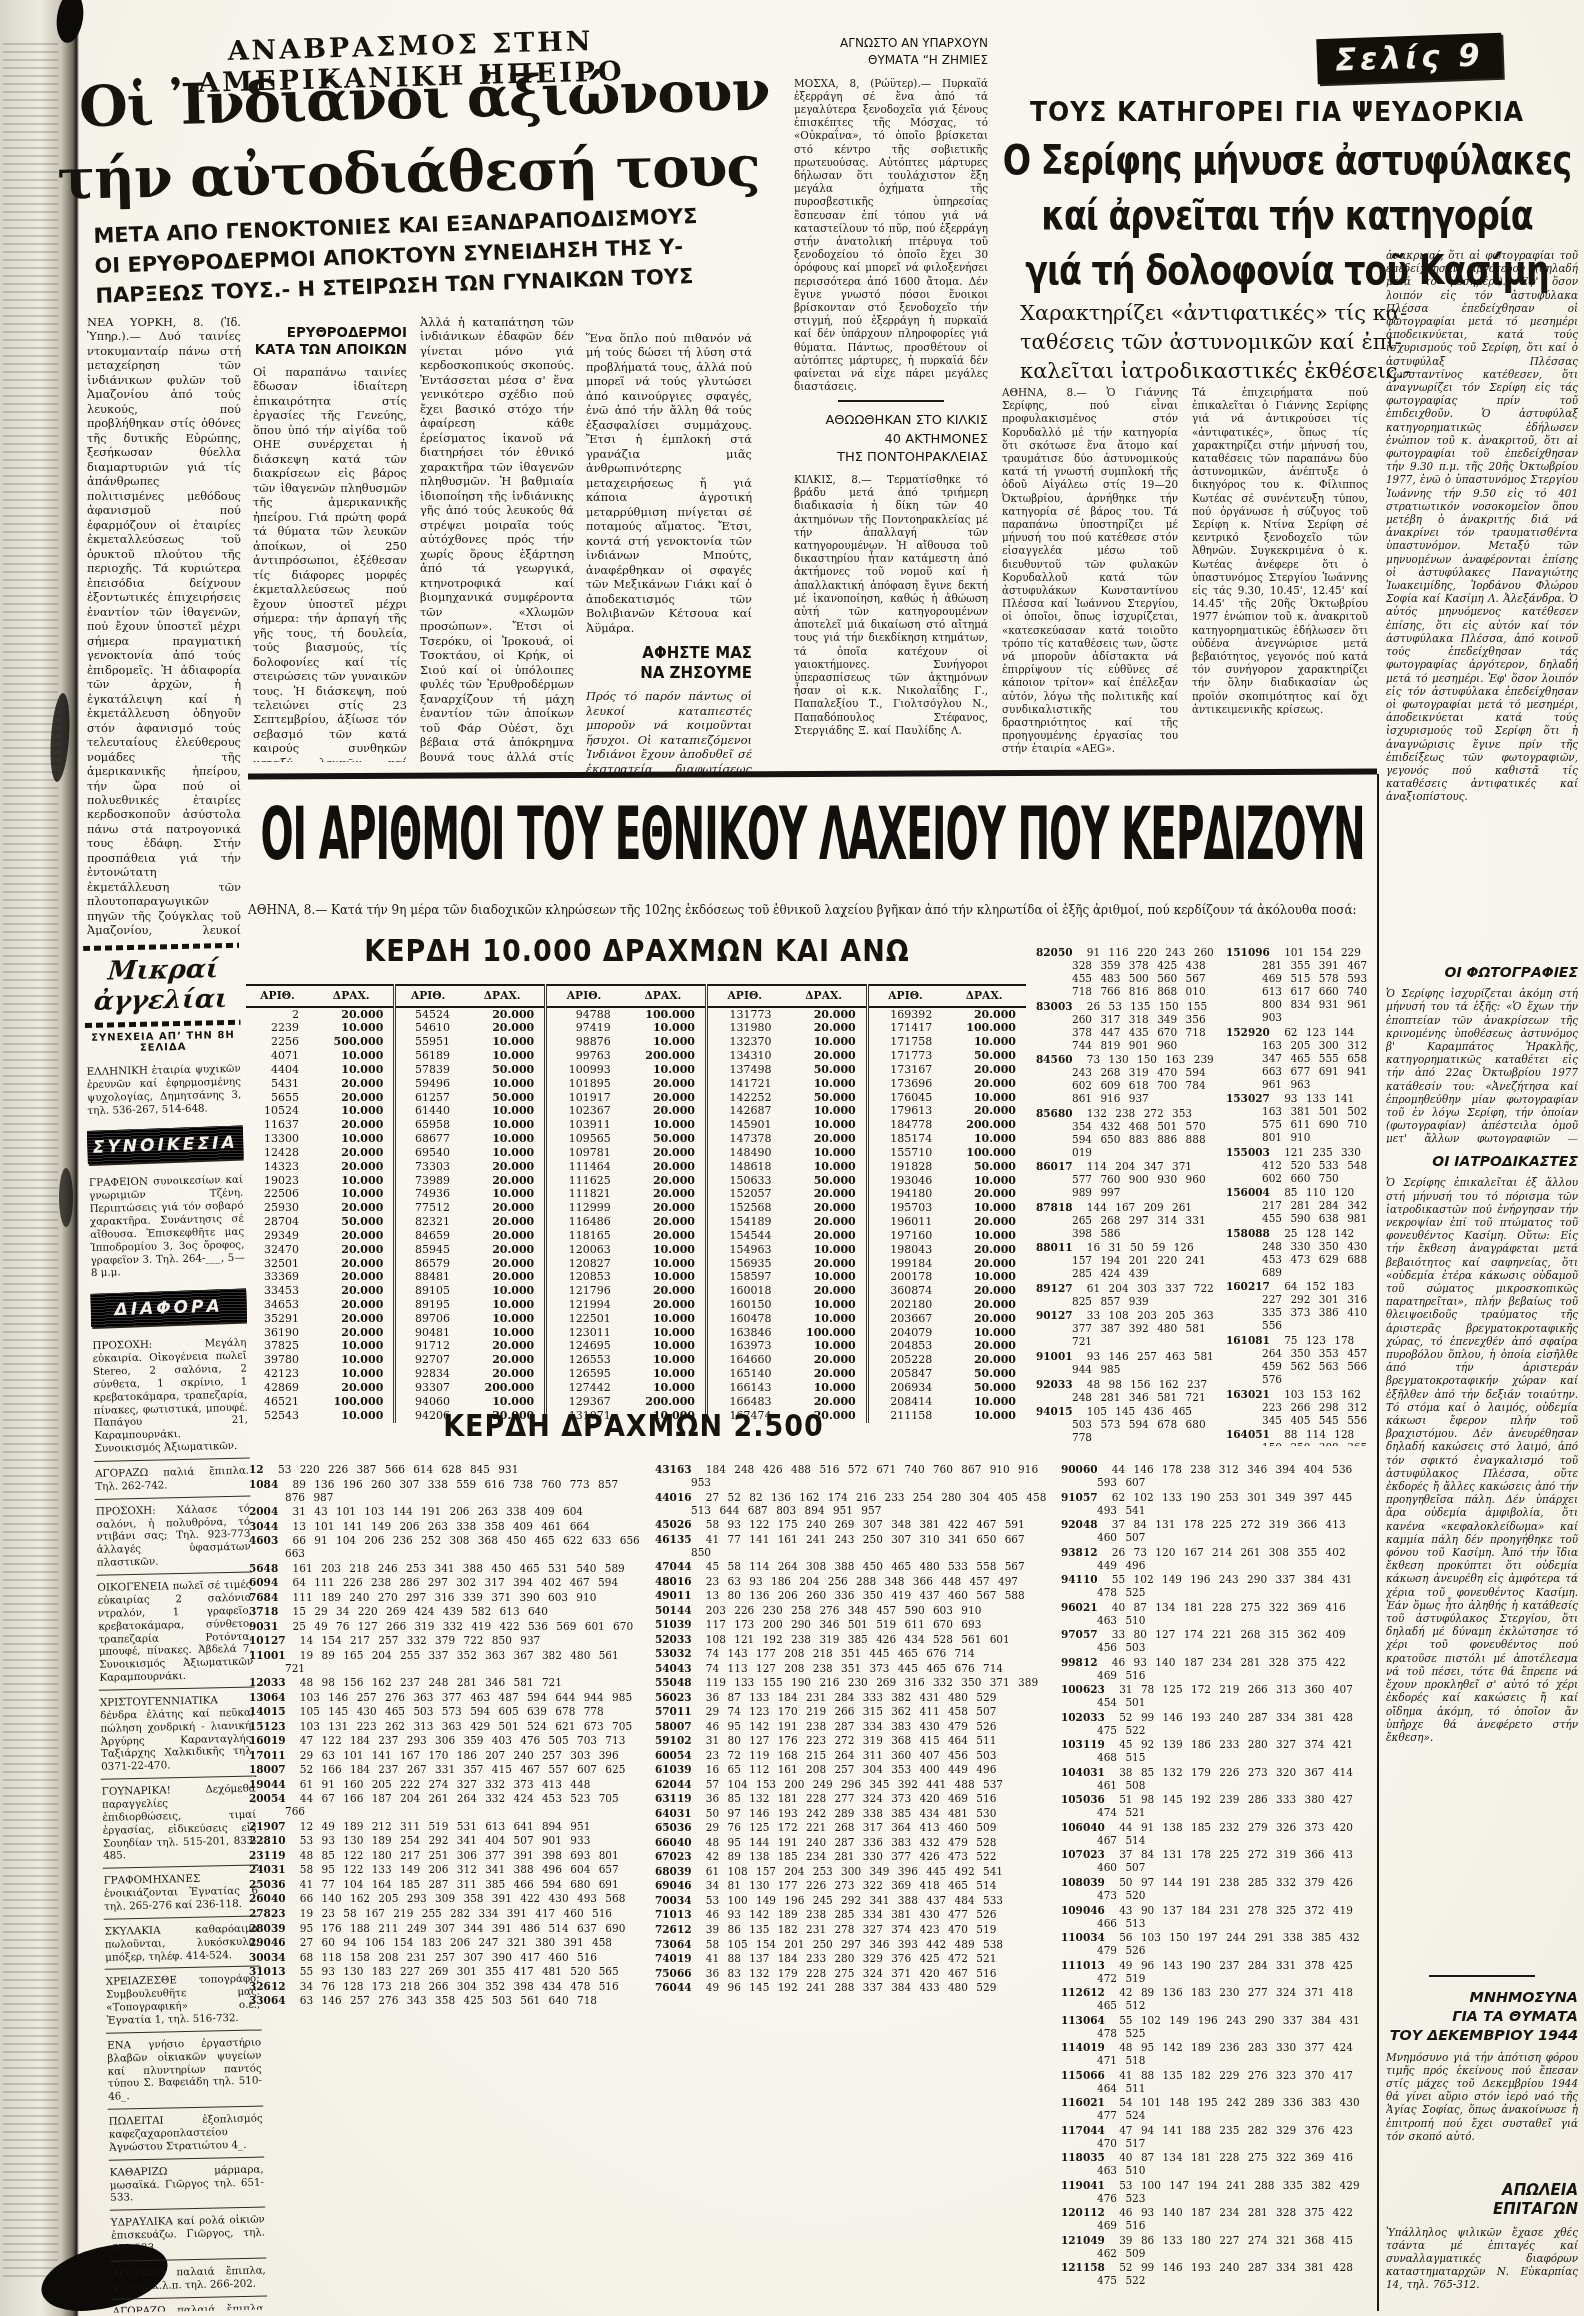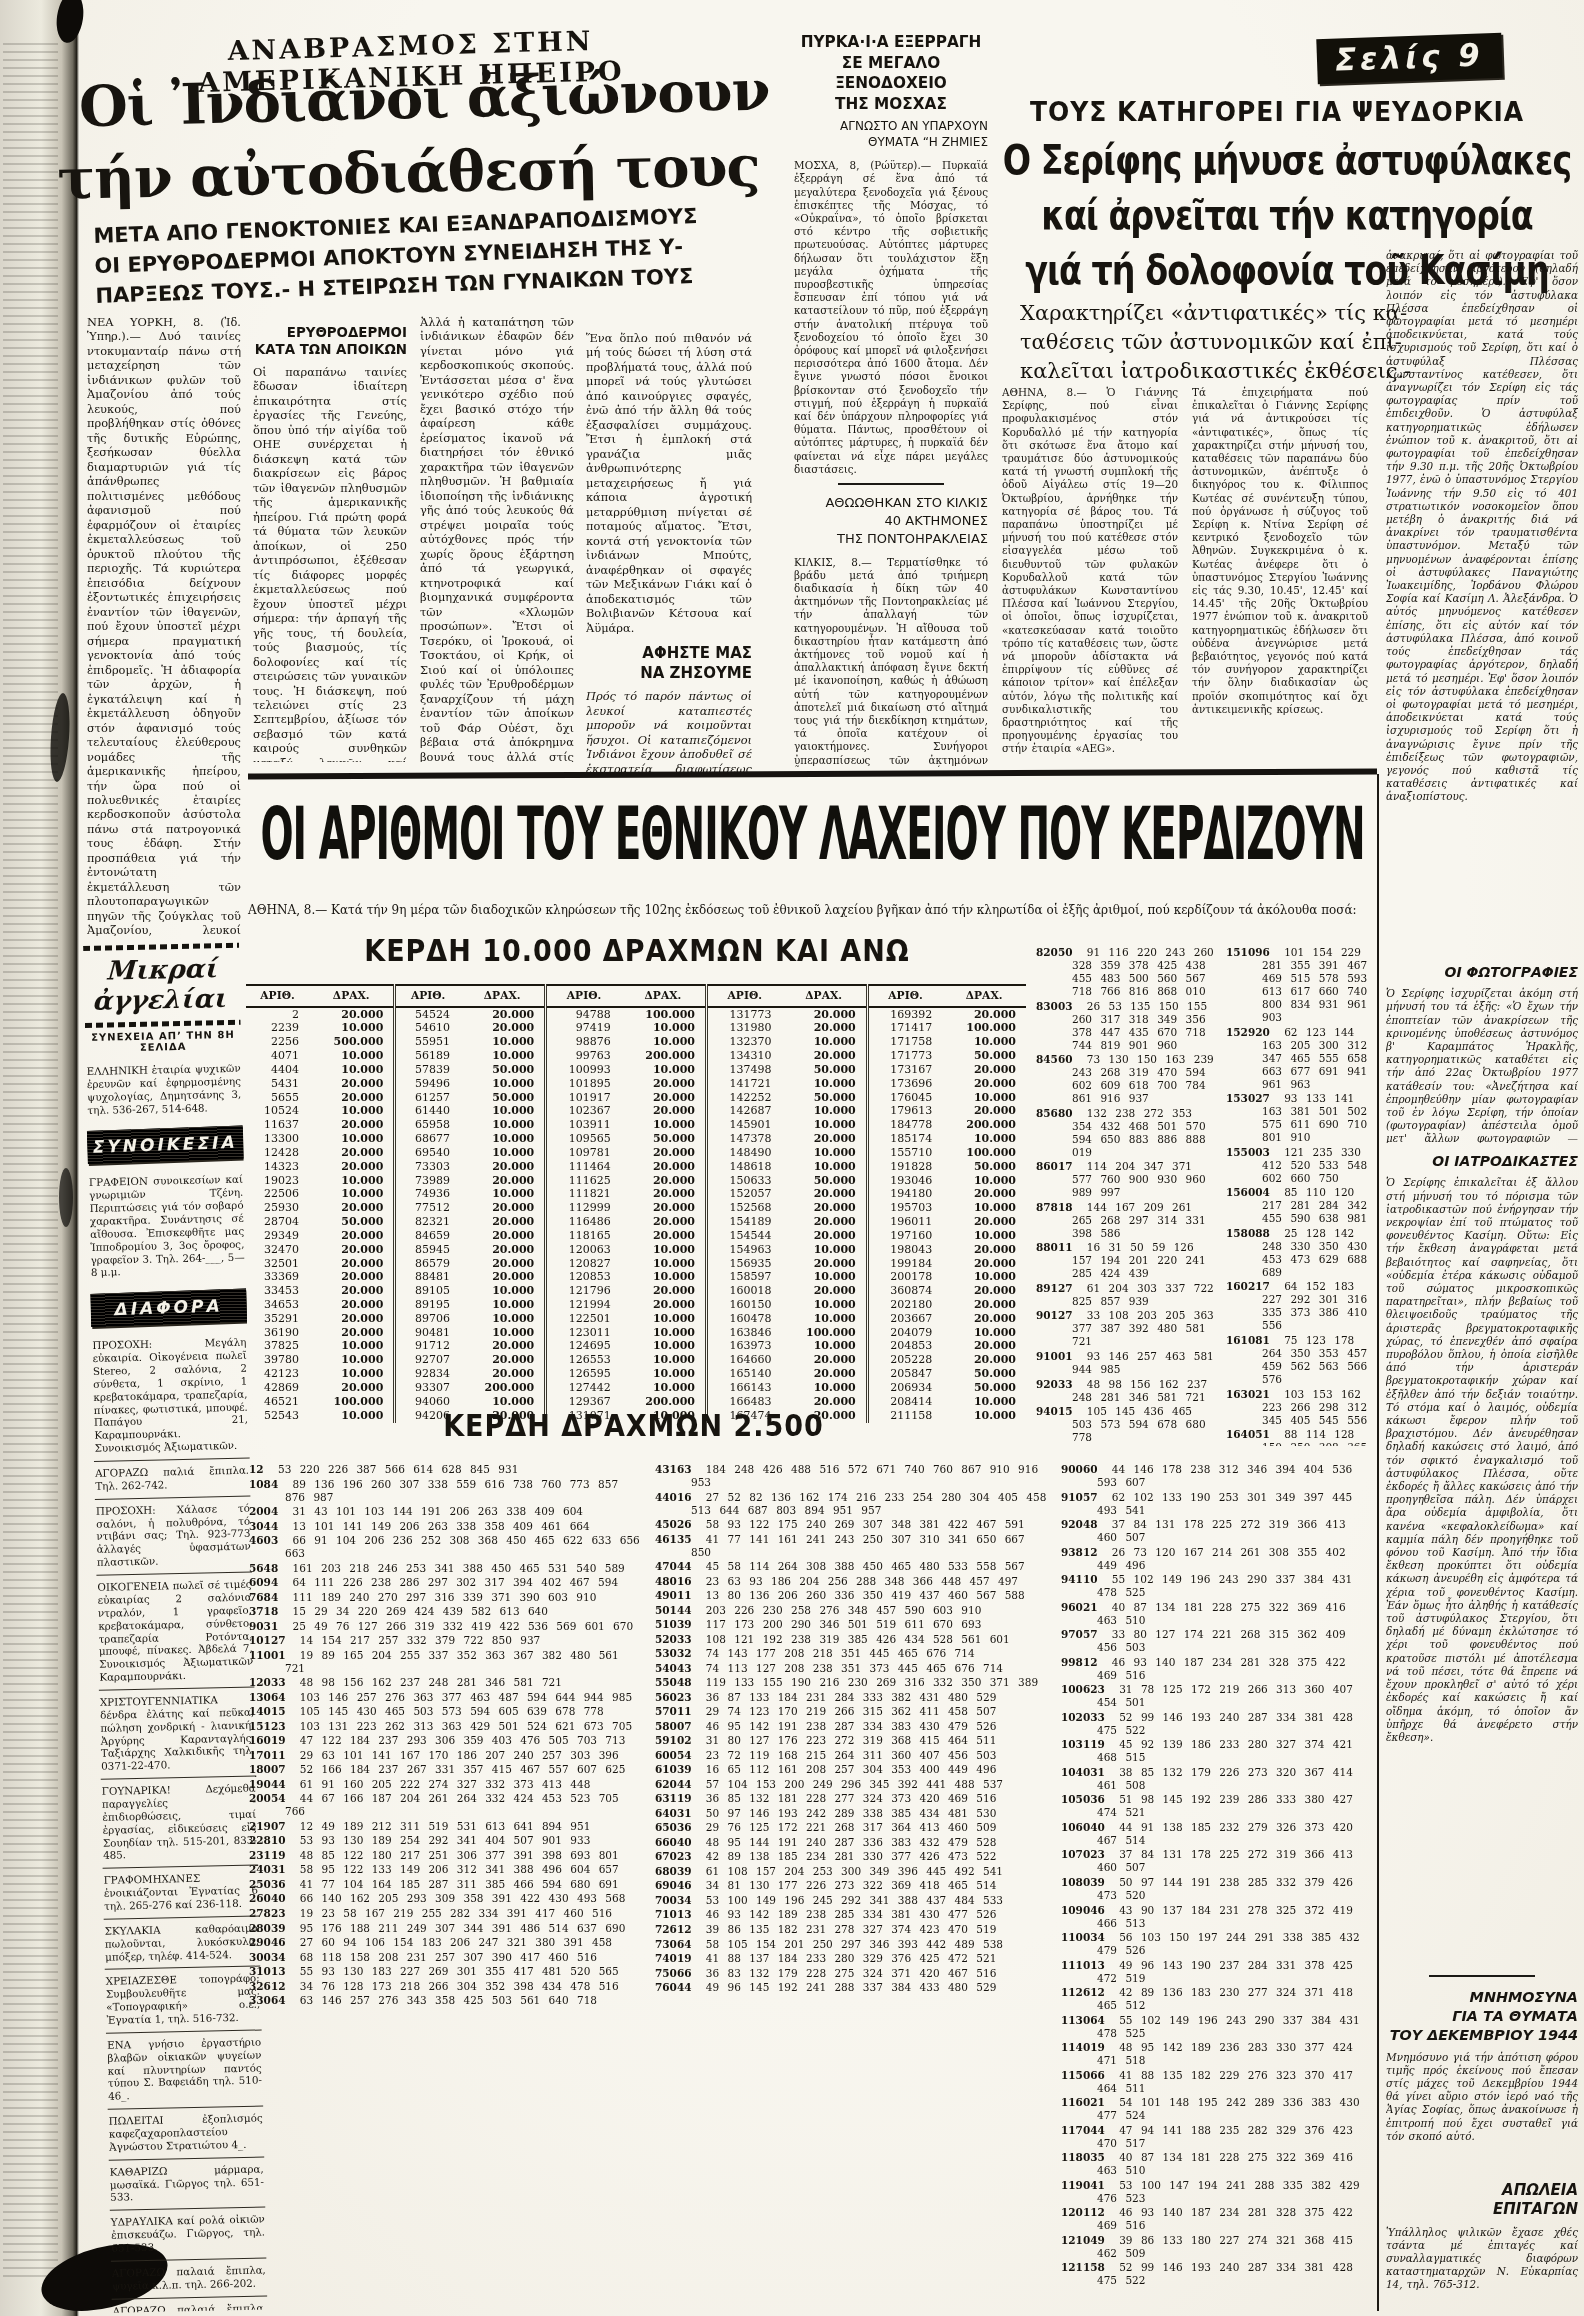--- a/index.html
+++ b/index.html
@@ -95,24 +95,20 @@
 
   <div class="abs" style="left:586px;top:331px;width:166px;height:447px;overflow:hidden;">
     <div class="body-text">Ἕνα ὅπλο πού πιθανόν νά μή τούς δώσει τή λύση στά προβλήματά τους, ἀλλά πού μπορεῖ νά τούς γλυτώσει ἀπό καινούργιες σφαγές, ἐνῶ ἀπό τήν ἄλλη θά τούς ἐξασφαλίσει συμμάχους. Ἔτσι ἡ ἐμπλοκή στά γρανάζια μιᾶς ἀνθρωπινότερης μεταχειρήσεως ἤ γιά κάποια ἀγροτική μεταρρύθμιση πνίγεται σέ ποταμούς αἵματος. Ἔτσι, κοντά στή γενοκτονία τῶν ἰνδιάνων Μπούτς, ἀναφέρθηκαν οἱ σφαγές τῶν Μεξικάνων Γιάκι καί ὁ ἀποδεκατισμός τῶν Βολιβιανῶν Κέτσουα καί Ἀϋμάρα.</div>
     <div class="subhead" style="font-size:15px;">ΑΦΗΣΤΕ ΜΑΣ
 ΝΑ ΖΗΣΟΥΜΕ</div>
     <div class="body-text it">Πρός τό παρόν πάντως οἱ λευκοί καταπιεστές μποροῦν νά κοιμοῦνται ἥσυχοι. Οἱ καταπιεζόμενοι Ἰνδιάνοι ἔχουν ἀποδυθεῖ σέ ἐκστρατεία διαφωτίσεως τῆς κοινῆς γνώμης πάνω στά προβλήματά τους καί οἱ ἀπαιτήσεις τους μποροῦν κάλλιστα νά συνοψιστοῦν σέ μία: Ἀφῆστε μας νά ζήσουμε.</div>
 
   </div>
 
   <div class="abs" style="left:794px;top:32px;width:194px;height:735px;overflow:hidden;">
-    <div class="mos-head">ΠΥΡΚΑ·Ι·Α ΕΞΕΡΡΑΓΗ
-ΣΕ ΜΕΓΑΛΟ
-ΞΕΝΟΔΟΧΕΙΟ
-ΤΗΣ ΜΟΣΧΑΣ</div>
     <div class="mos-sub">ΑΓΝΩΣΤΟ ΑΝ ΥΠΑΡΧΟΥΝ
 ΘΥΜΑΤΑ “Η ΖΗΜΙΕΣ</div>
     <div class="body-text sm" style="margin-top:8px;">ΜΟΣΧΑ, 8, (Ρώϋτερ).— Πυρκαϊά ἐξερράγη σέ ἕνα ἀπό τά μεγαλύτερα ξενοδοχεῖα γιά ξένους ἐπισκέπτες τῆς Μόσχας, τό «Οὐκραΐνα», τό ὁποῖο βρίσκεται στό κέντρο τῆς σοβιετικῆς πρωτευούσας. Αὐτόπτες μάρτυρες δήλωσαν ὅτι τουλάχιστον ἕξη μεγάλα ὀχήματα τῆς πυροσβεστικῆς ὑπηρεσίας ἔσπευσαν ἐπί τόπου γιά νά καταστείλουν τό πῦρ, πού ἐξερράγη στήν ἀνατολική πτέρυγα τοῦ ξενοδοχείου τό ὁποῖο ἔχει 30 ὀρόφους καί μπορεῖ νά φιλοξενήσει περισσότερα ἀπό 1600 ἄτομα. Δέν ἔγινε γνωστό πόσοι ἔνοικοι βρίσκονταν στό ξενοδοχεῖο τήν στιγμή, πού ἐξερράγη ἡ πυρκαϊά καί δέν ὑπάρχουν πληροφορίες γιά θύματα. Πάντως, προσθέτουν οἱ αὐτόπτες μάρτυρες, ἡ πυρκαϊά δέν φαίνεται νά εἶχε πάρει μεγάλες διαστάσεις.</div>
     <div class="divider"></div>
     <div class="mos-sub" style="font-size:13px;">ΑΘΩΩΘΗΚΑΝ ΣΤΟ ΚΙΛΚΙΣ
 40 ΑΚΤΗΜΟΝΕΣ
 ΤΗΣ ΠΟΝΤΟΗΡΑΚΛΕΙΑΣ</div>
     <div class="body-text sm" style="margin-top:7px;">ΚΙΛΚΙΣ, 8.— Τερματίσθηκε τό βράδυ μετά ἀπό τριήμερη διαδικασία ἡ δίκη τῶν 40 ἀκτημόνων τῆς Ποντοηρακλείας μέ τήν ἀπαλλαγή τῶν κατηγορουμένων. Ἡ αἴθουσα τοῦ δικαστηρίου ἦταν κατάμεστη ἀπό ἀκτήμονες τοῦ νομοῦ καί ἡ ἀπαλλακτική ἀπόφαση ἔγινε δεκτή μέ ἱκανοποίηση, καθώς ἡ ἀθώωση αὐτή τῶν κατηγορουμένων ἀποτελεῖ μιά δικαίωση στό αἴτημά τους γιά τήν διεκδίκηση κτημάτων, τά ὁποῖα κατέχουν οἱ γαιοκτήμονες. Συνήγο­ροι ὑπερασπίσεως τῶν ἀκτημόνων ἦσαν οἱ κ.κ. Νικολαΐδης Γ., Παπαλεξίου Τ., Γιολτσόγλου Ν., Παπαδόπουλος Στέφανος, Στεργιάδης Ξ. καί Παυλίδης Λ.</div>
 
   </div>

